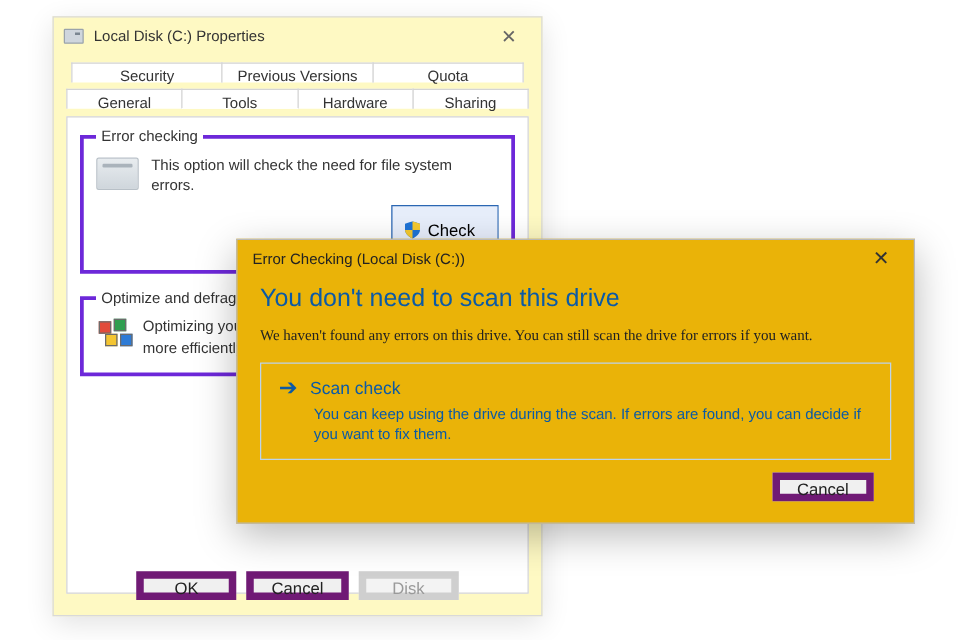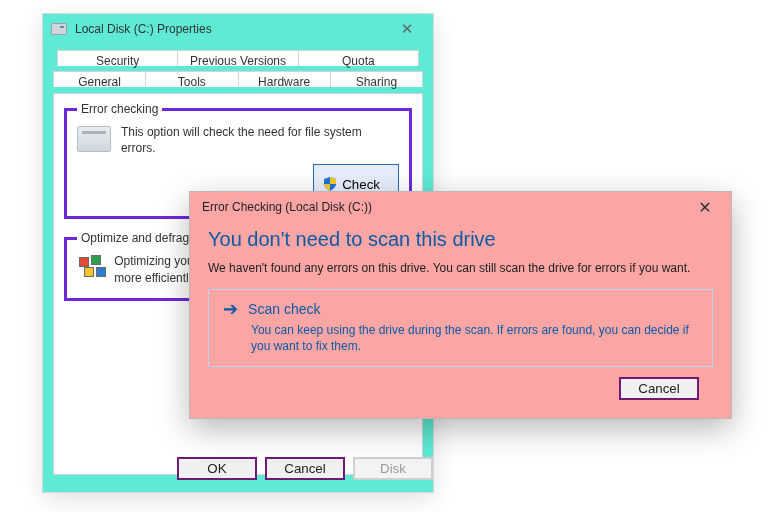--- a/index.html
+++ b/index.html
@@ -14,21 +14,21 @@
     position: relative;
   }
 
   
   .props-window {
     position: absolute;
     left: 42px;
     top: 13px;
     width: 392px;
     height: 480px;
-    background: #5eead4;
+    background: #fef9c3;
     border: 1px solid #d9d9d9;
     box-shadow: 0 6px 22px rgba(0,0,0,0.12);
   }
   .props-titlebar {
     display: flex;
     align-items: center;
     height: 30px;
     padding: 0 6px 0 8px;
   }
   .drive-glyph {
@@ -113,50 +113,50 @@
     cursor:pointer;
     float:right;
   }
   .shield {
     width:12px;height:14px;position:relative;
   }
   .shield svg{display:block}
 
   .btn-row {
     position:absolute; left:0; right:0; bottom:12px;
-    display:flex; gap:8px; justify-content:flex-end;
+    display:flex; gap:8px; justify-content:center;
   }
   .win-btn {
     height:23px; min-width:80px; padding:0 14px;
-    background:#f0f0f0; border:2px solid #701a75;
+    background:#f0f0f0; border:6px solid #701a75;
     cursor:pointer; color:#222;
   }
   .win-btn.disabled { color:#9a9a9a; border-color:#cfcfcf; background:#f3f3f3; cursor:default;}
 
   
   .dlg {
     position:absolute;
     left:189px; top:191px;
     width:543px; height:228px;
-    background:#fca5a5;
+    background:#eab308;
     border:1px solid #b9b9b9;
     box-shadow:0 10px 30px rgba(0,0,0,0.28);
   }
   .dlg-titlebar{
     height:30px; display:flex; align-items:center;
     padding:0 4px 0 12px;
   }
   .dlg-title{flex:1;color:#222;}
   .dlg-close{
     width:44px;height:24px;display:flex;align-items:center;justify-content:center;
     color:#333;font-size:16px;cursor:pointer;
   }
   .dlg-body{ padding: 2px 18px 0 18px; }
   .dlg-head{ color:#0b5aa6; font-size:20px; font-weight:400; margin:4px 0 10px 0;}
-  .dlg-msg{ color:#222; margin-bottom:14px; }
+  .dlg-msg{ color:#222; margin-bottom:14px;font-family:Liberation Serif, serif; }
   .scan-box{
     border:1px solid #bcd4ea;
     padding:10px 14px 12px 14px;
     cursor:pointer;
   }
   .scan-head{ color:#0b5aa6; font-size:14px; display:flex; align-items:center; gap:10px;}
   .arrow-icon{ color:#0b5aa6; font-size:18px; line-height:1;}
   .scan-sub{ color:#0b5aa6; margin:4px 0 0 28px; line-height:1.35;}
   .dlg-btnrow{ display:flex; justify-content:flex-end; padding:10px 14px 0 0;}
 </style>

